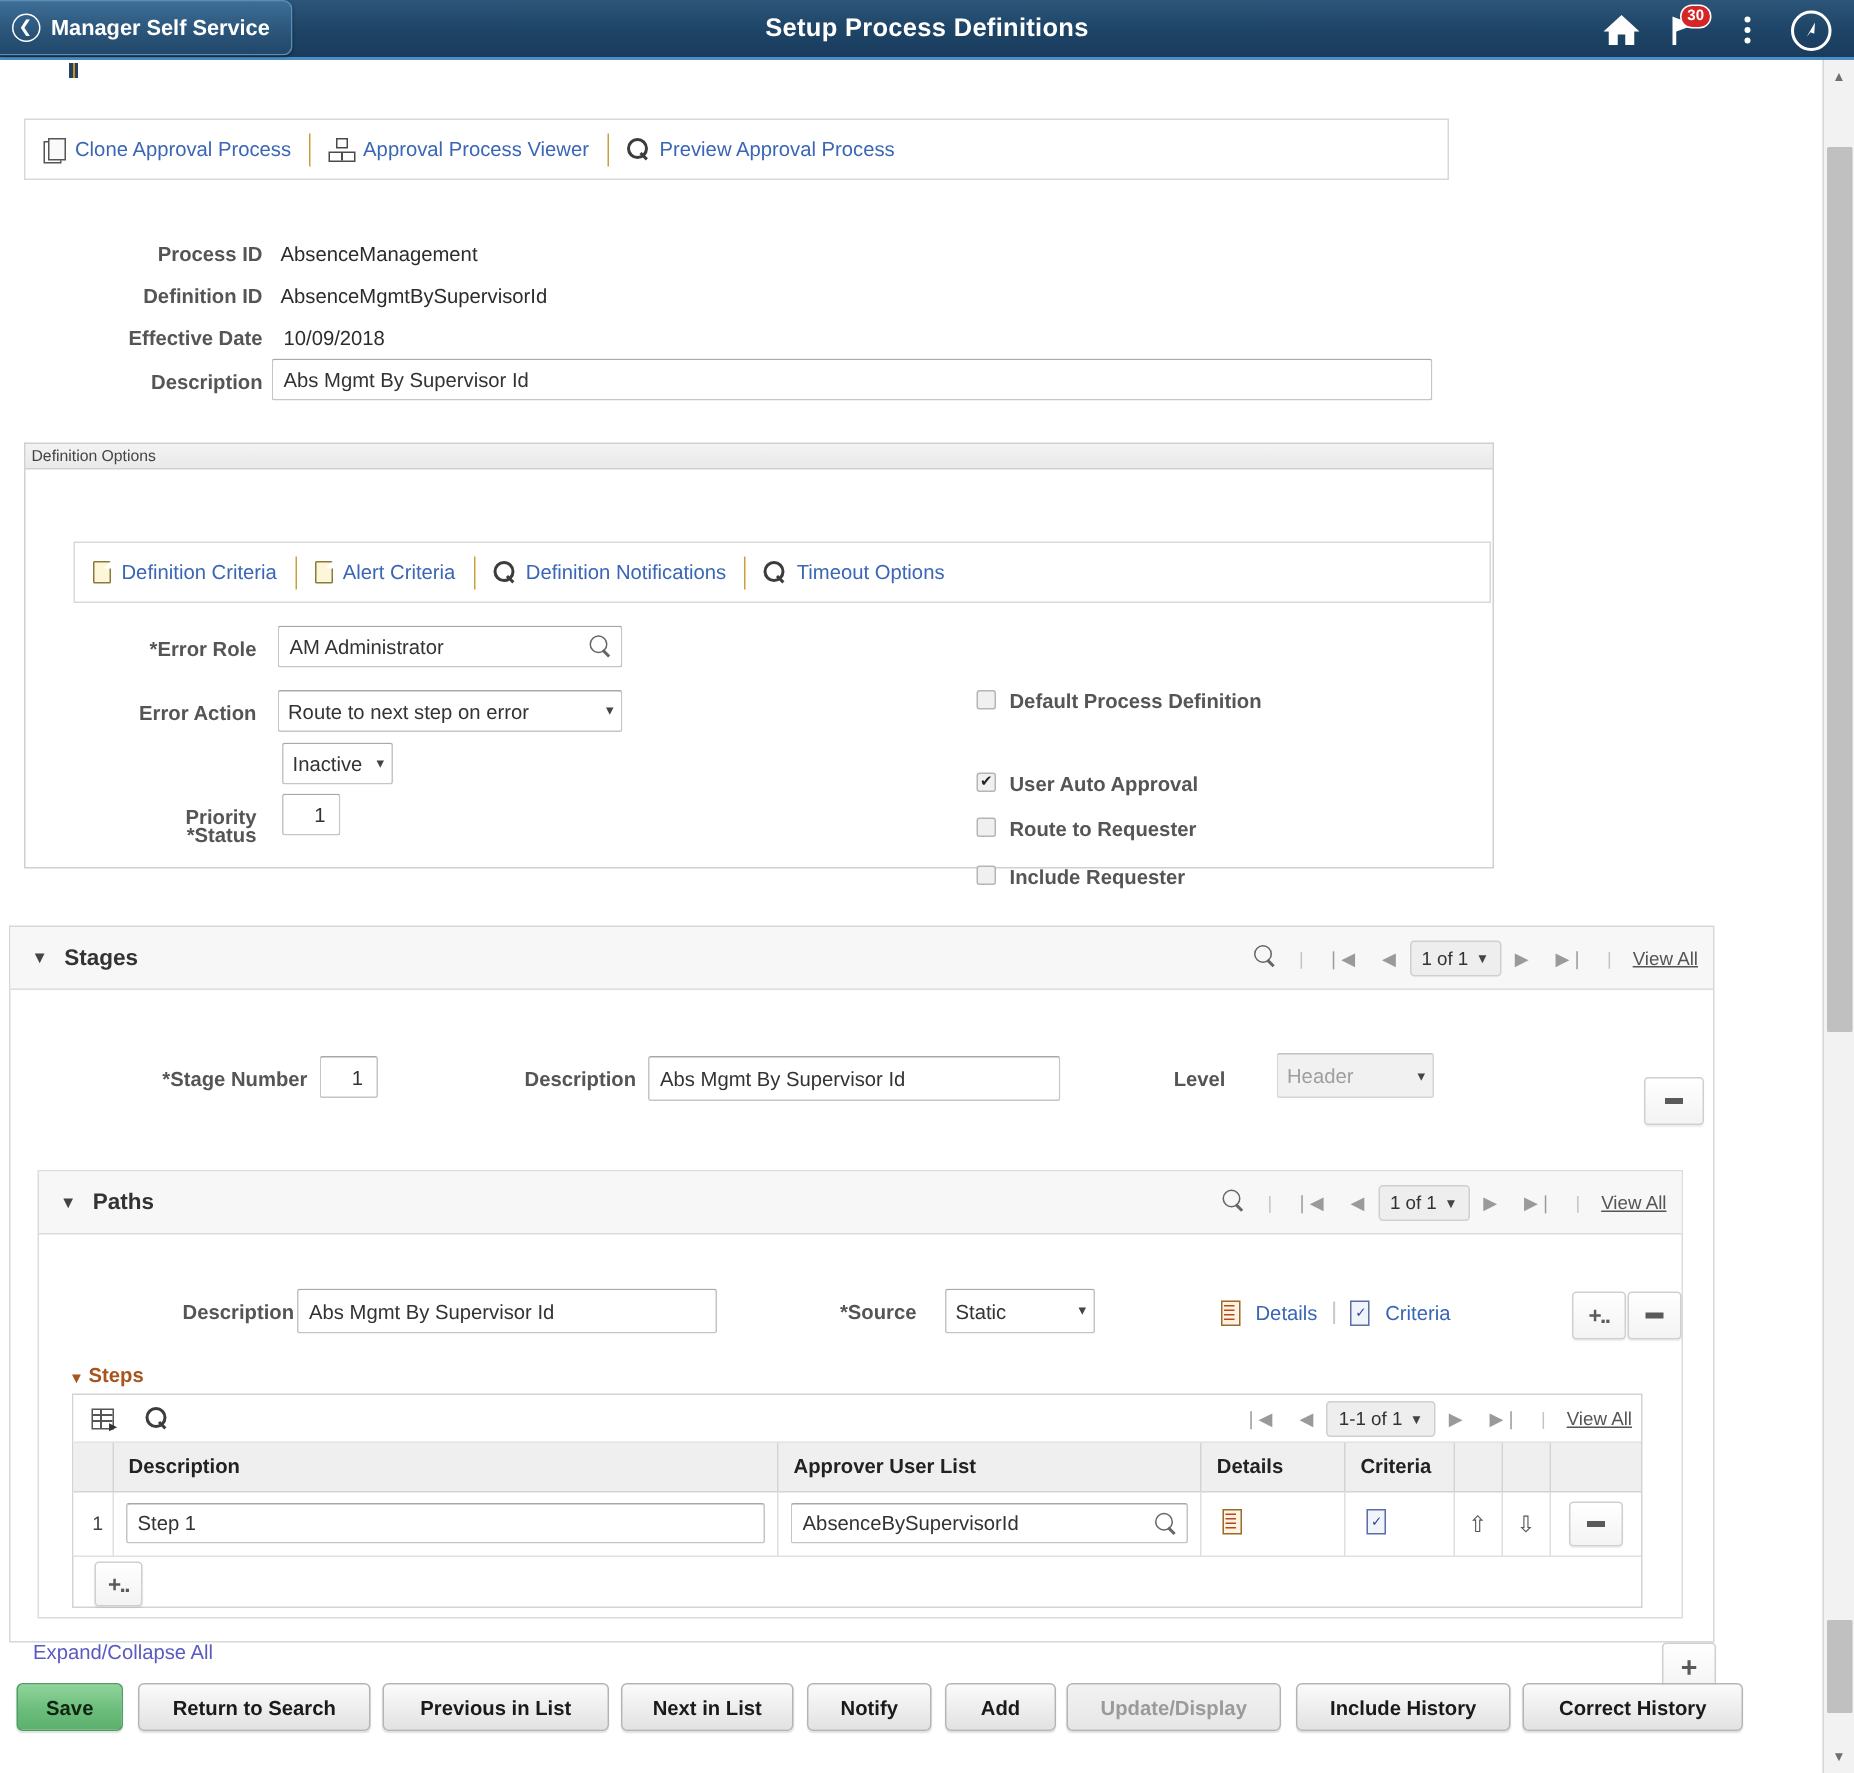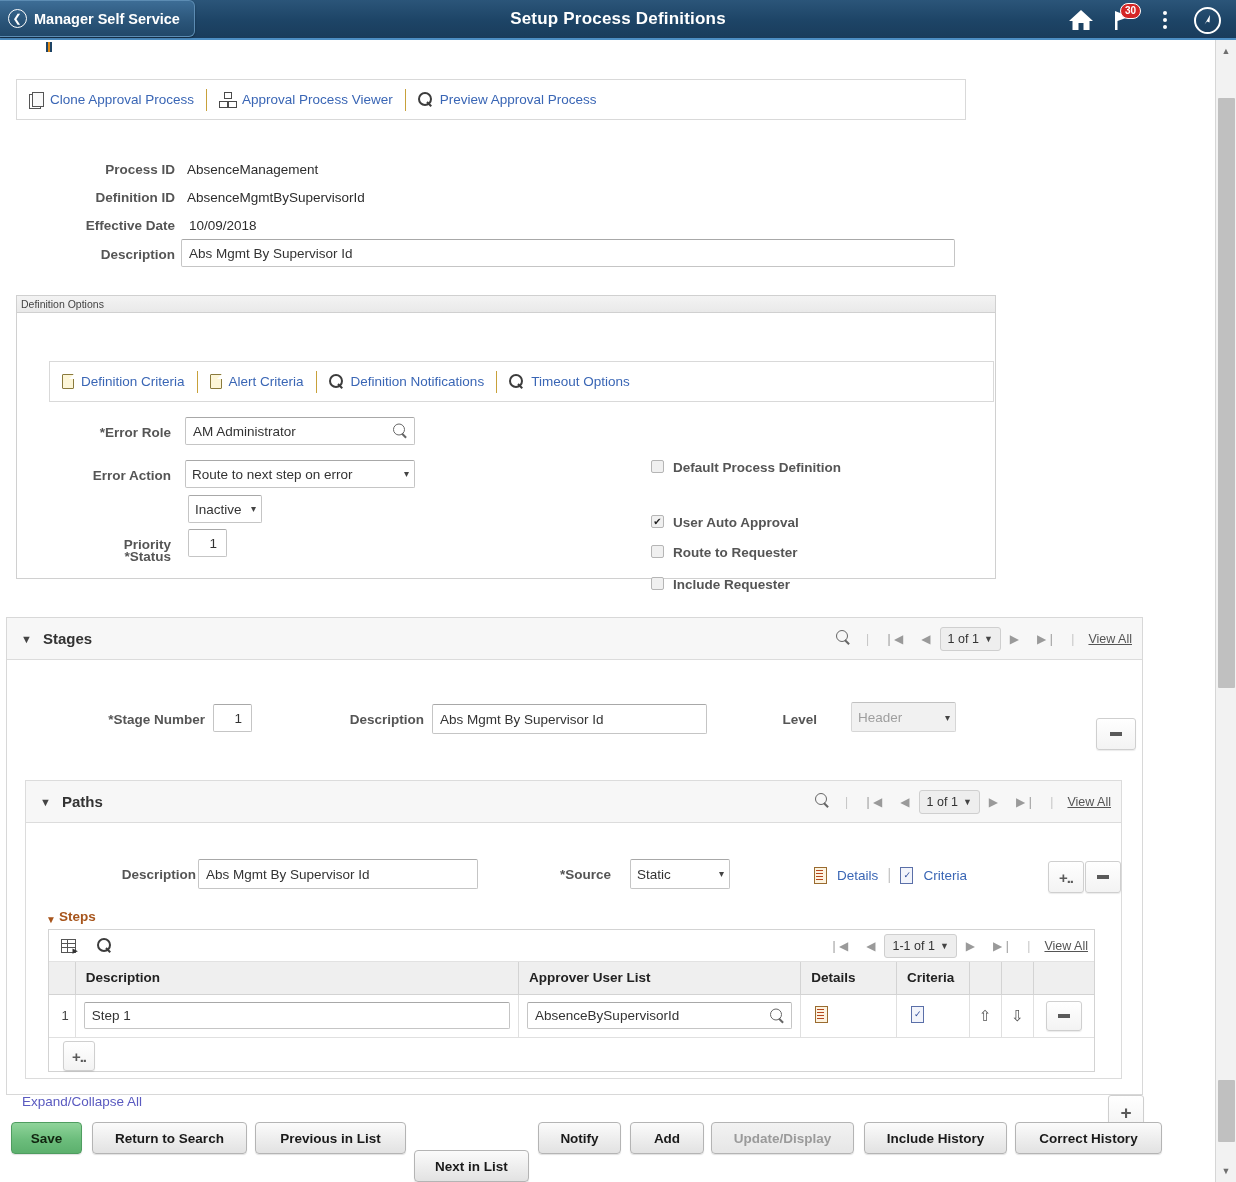--- a/index.html
+++ b/index.html
@@ -623,21 +623,21 @@
     <button class="sqbtn" style="position:absolute; left:1101px; top:477px; width:36px; height:34px;">
       <span class="plus-glyph">+</span>
     </button>
   </div>
 
   <a href="#" class="expandlink" style="left:22px; top:1052px;">Expand/Collapse All</a>
 
   <button class="btn save" style="left:11px; top:1080px; width:71px;">Save</button>
   <button class="btn" style="left:92px; top:1080px; width:155px;">Return to Search</button>
   <button class="btn" style="left:255px; top:1080px; width:151px;">Previous in List</button>
-  <button class="btn" style="left:414px; top:1108px; width:115px;">Next in List</button>
+  <button class="btn" style="left:414px; top:1080px; width:115px;">Next in List</button>
   <button class="btn" style="left:538px; top:1080px; width:83px;">Notify</button>
   <button class="btn" style="left:630px; top:1080px; width:74px;">Add</button>
   <button class="btn disabled" style="left:711px; top:1080px; width:143px;">Update/Display</button>
   <button class="btn" style="left:864px; top:1080px; width:143px;">Include History</button>
   <button class="btn" style="left:1015px; top:1080px; width:147px;">Correct History</button>
 
 </div>
 
 <div class="vscroll">
   <span class="arrow up">▲</span>

